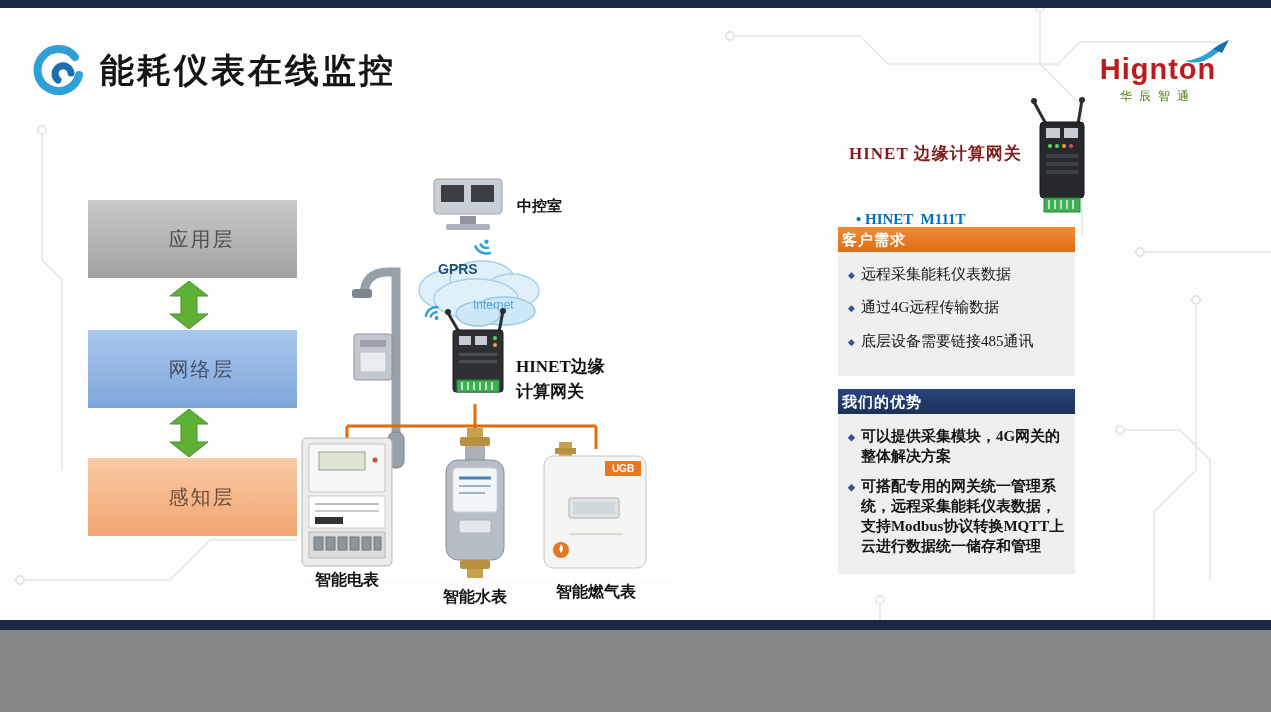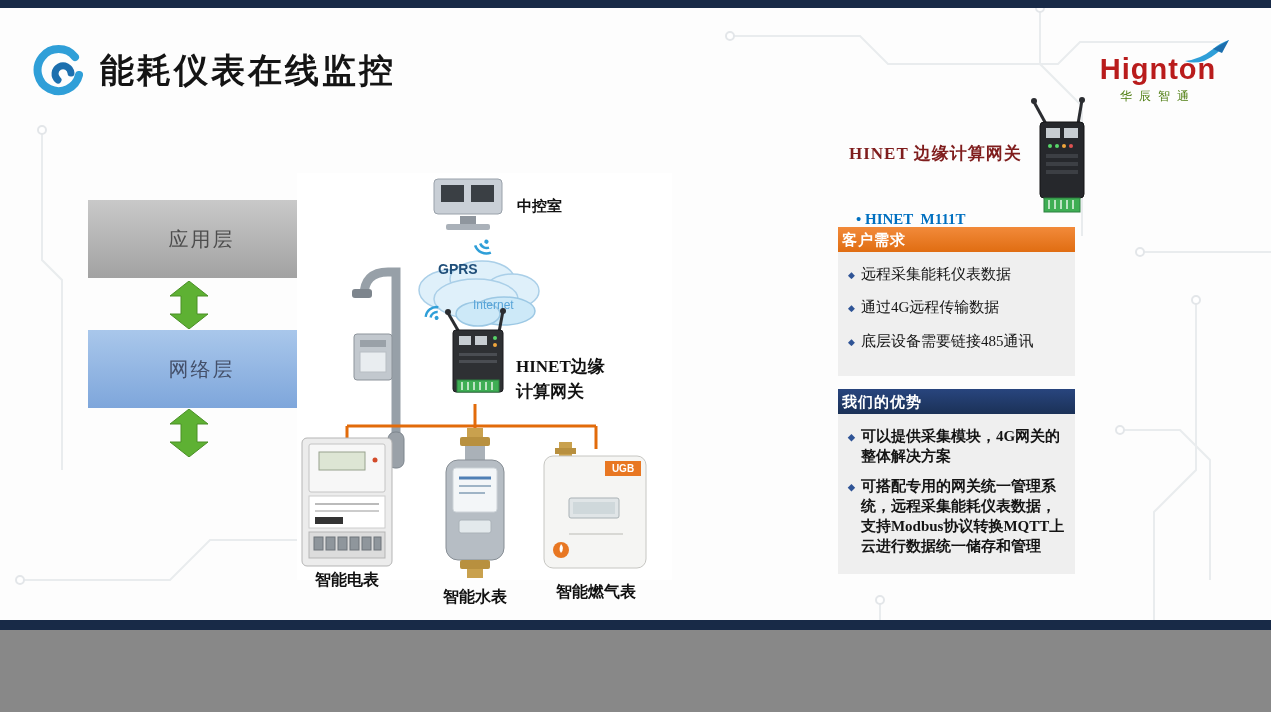--- a/index.html
+++ b/index.html
@@ -118,20 +118,23 @@
   </div>
   <svg class="arrow arrow-1" width="44" height="48" viewBox="0 0 44 48">
     <polygon points="22,0 41,15 30,15 30,33 41,33 22,48 3,33 14,33 14,15 3,15" fill="#5eb133" stroke="#4a8f26" stroke-width="1"></polygon>
   </svg>
   <div class="layer-box layer-net">
     <span>网络层</span>
   </div>
   <svg class="arrow arrow-2" width="44" height="48" viewBox="0 0 44 48">
     <polygon points="22,0 41,15 30,15 30,33 41,33 22,48 3,33 14,33 14,15 3,15" fill="#5eb133" stroke="#4a8f26" stroke-width="1"></polygon>
   </svg>
+  <div class="layer-box layer-sense">
+    <span>感知层</span>
+  </div>
 
   <div class="diagram-panel"></div>
 
   <svg class="abs" style="left:428px;top:176px;" width="80" height="58" viewBox="0 0 80 58">
     <rect x="6" y="3" width="68" height="35" rx="4" fill="#c9cfd6" stroke="#99a1aa"></rect>
     <rect x="13" y="9" width="23" height="17" fill="#3a3f44"></rect>
     <rect x="43" y="9" width="23" height="17" fill="#3a3f44"></rect>
     <rect x="32" y="40" width="16" height="8" fill="#8f969e"></rect>
     <rect x="18" y="48" width="44" height="6" rx="2" fill="#aab1b9"></rect>
   </svg>

